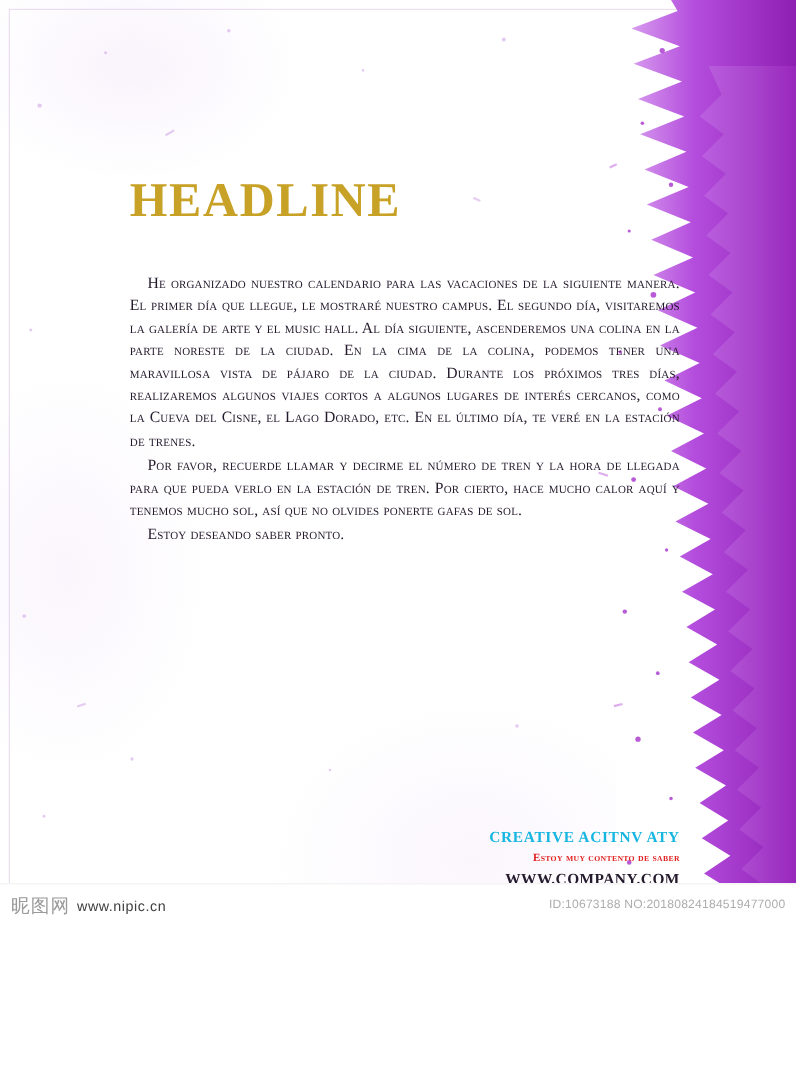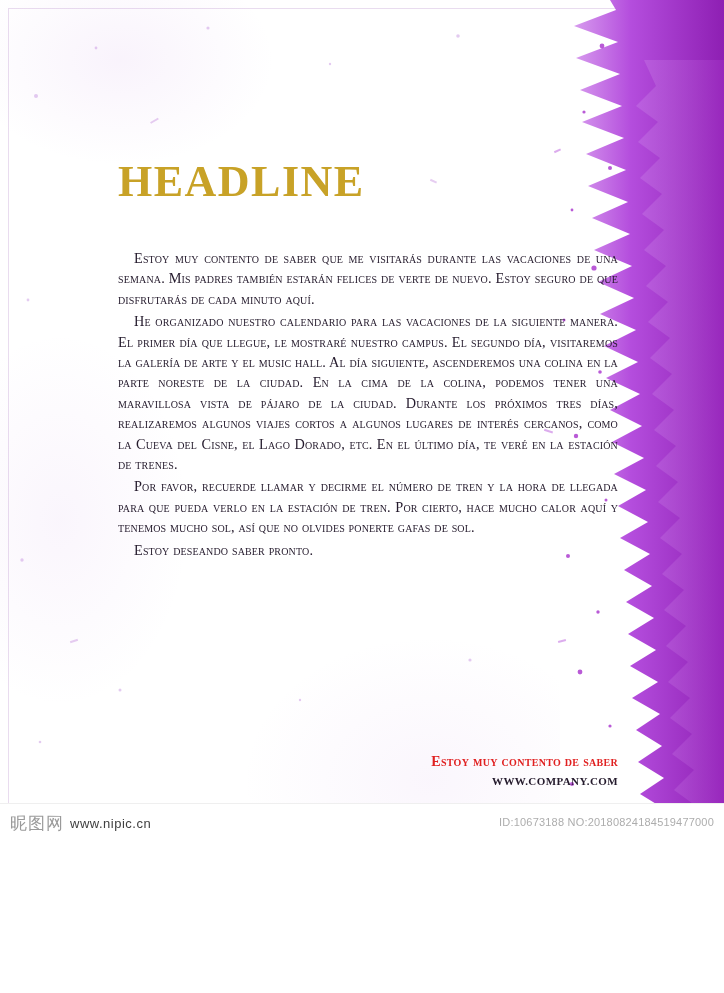--- a/index.html
+++ b/index.html
@@ -99,30 +99,30 @@
     font-weight: 700;
     font-size: 14px;
     letter-spacing: 0.6px;
     color: #17b6e0;
     line-height: 19px;
   }
   .footer .line2 {
     font-family: "Liberation Serif", serif;
     font-variant: small-caps;
     font-weight: 700;
-    font-size: 14px;
+    font-size: 10px;
     letter-spacing: 0.3px;
     color: #e02020;
     line-height: 20px;
   }
   .footer .line3 {
     font-family: "Liberation Serif", serif;
     font-variant: small-caps;
     font-weight: 700;
-    font-size: 11px;
+    font-size: 14px;
     letter-spacing: 0.4px;
     color: #241a2c;
     line-height: 19px;
   }
 
   
   .watermark-bar {
     position: absolute;
     left: 0;
     bottom: 0;
@@ -256,28 +256,28 @@
       <rect x="430" y="180" width="7" height="2" transform="rotate(25 433 181)"></rect>
       <rect x="70" y="640" width="8" height="2" transform="rotate(-18 74 641)"></rect>
       <rect x="360" y="820" width="10" height="2" transform="rotate(12 365 821)"></rect>
     </g>
   </svg>
 
   <div class="content">
     <h1 class="headline">HEADLINE</h1>
 
     <div class="body-copy">
-      <p>Estoy muy contento de saber que me visitarás durante las vacaciones de una semana. Mis padres también estarán felices de verte de nuevo. Estoy seguro de que disfrutarás de cada minuto aquí.</p>
       <p>He organizado nuestro calendario para las vacaciones de la siguiente manera. El primer día que llegue, le mostraré nuestro campus. El segundo día, visitaremos la galería de arte y el music hall. Al día siguiente, ascenderemos una colina en la parte noreste de la ciudad. En la cima de la colina, podemos tener una maravillosa vista de pájaro de la ciudad. Durante los próximos tres días, realizaremos algunos viajes cortos a algunos lugares de interés cercanos, como la Cueva del Cisne, el Lago Dorado, etc. En el último día, te veré en la estación de trenes.</p>
       <p>Por favor, recuerde llamar y decirme el número de tren y la hora de llegada para que pueda verlo en la estación de tren. Por cierto, hace mucho calor aquí y tenemos mucho sol, así que no olvides ponerte gafas de sol.</p>
       <p>Estoy deseando saber pronto.</p>
     </div>
   </div>
 
   <div class="footer">
+    <div class="line1">CREATIVE ACITNV ATY</div>
     <div class="line2">Estoy muy contento de saber</div>
     <div class="line3">WWW.COMPANY.COM</div>
   </div>
 
   <div class="watermark-bar">
     <div class="wm-logo">
       <span class="cn-mark">昵图网</span>
       <span class="wm-url">www.nipic.cn</span>
     </div>
     <div class="wm-id">ID:10673188 NO:20180824184519477000</div>

